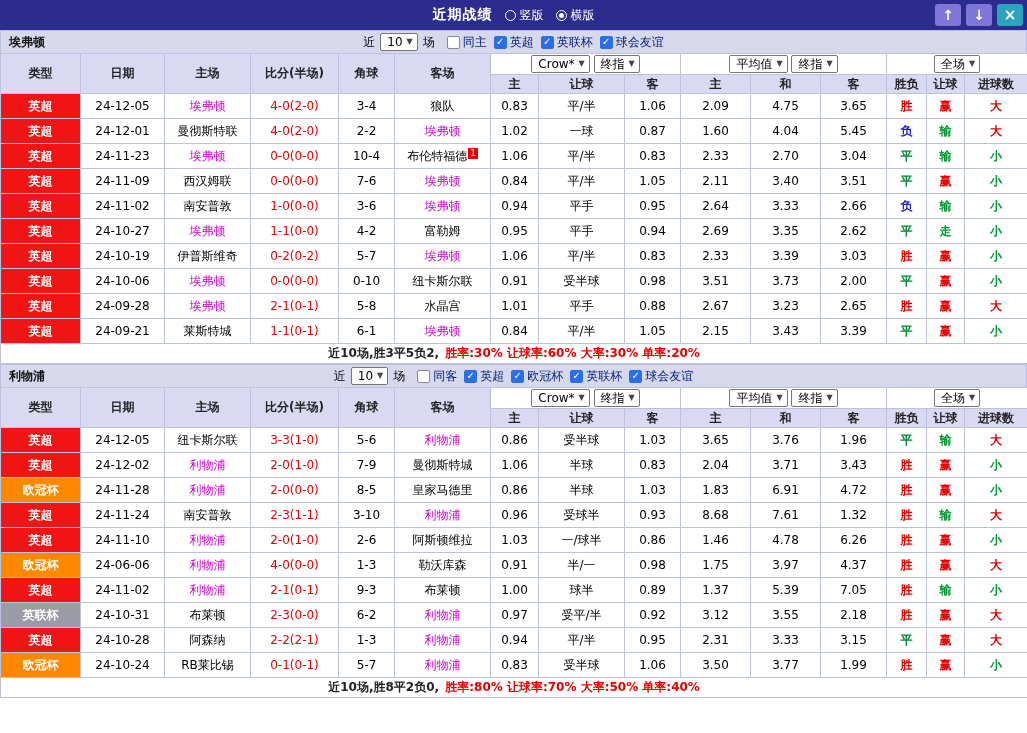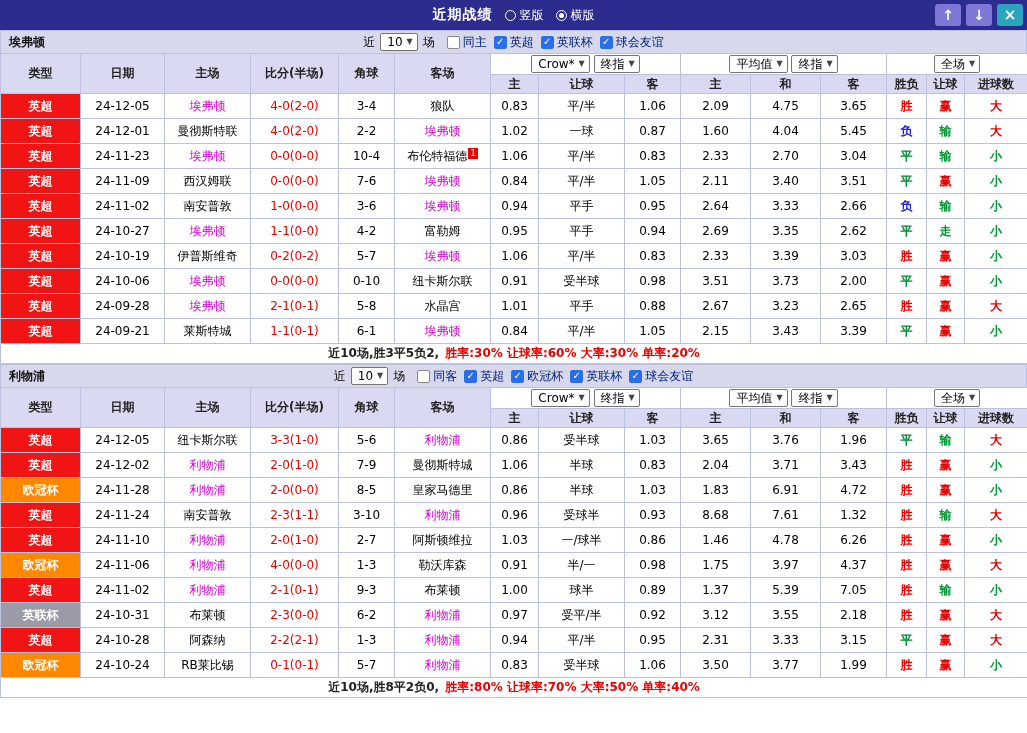--- a/index.html
+++ b/index.html
@@ -527,35 +527,35 @@
           <td>1.32</td>
           <td class="res" style="color:#e60000">胜</td>
           <td class="res" style="color:#009933">输</td>
           <td class="res" style="color:#e60000">大</td>
         </tr>
         <tr>
           <td class="league" style="background:#f11414">英超</td>
           <td>24-11-10</td>
           <td style="color:#cc00cc">利物浦</td>
           <td class="score">2-0(1-0)</td>
-          <td>2-7</td>
+          <td>2-6</td>
           <td>阿斯顿维拉</td>
           <td>1.03</td>
           <td>一/球半</td>
           <td>0.86</td>
           <td>1.46</td>
           <td>4.78</td>
           <td>6.26</td>
           <td class="res" style="color:#e60000">胜</td>
           <td class="res" style="color:#e60000">赢</td>
           <td class="res" style="color:#009933">小</td>
         </tr>
         <tr>
           <td class="league" style="background:#ff8800">欧冠杯</td>
-          <td>24-11-06</td>
+          <td>24-06-06</td>
           <td style="color:#cc00cc">利物浦</td>
           <td class="score">4-0(0-0)</td>
           <td>1-3</td>
           <td>勒沃库森</td>
           <td>0.91</td>
           <td>半/一</td>
           <td>0.98</td>
           <td>1.75</td>
           <td>3.97</td>
           <td>4.37</td>

